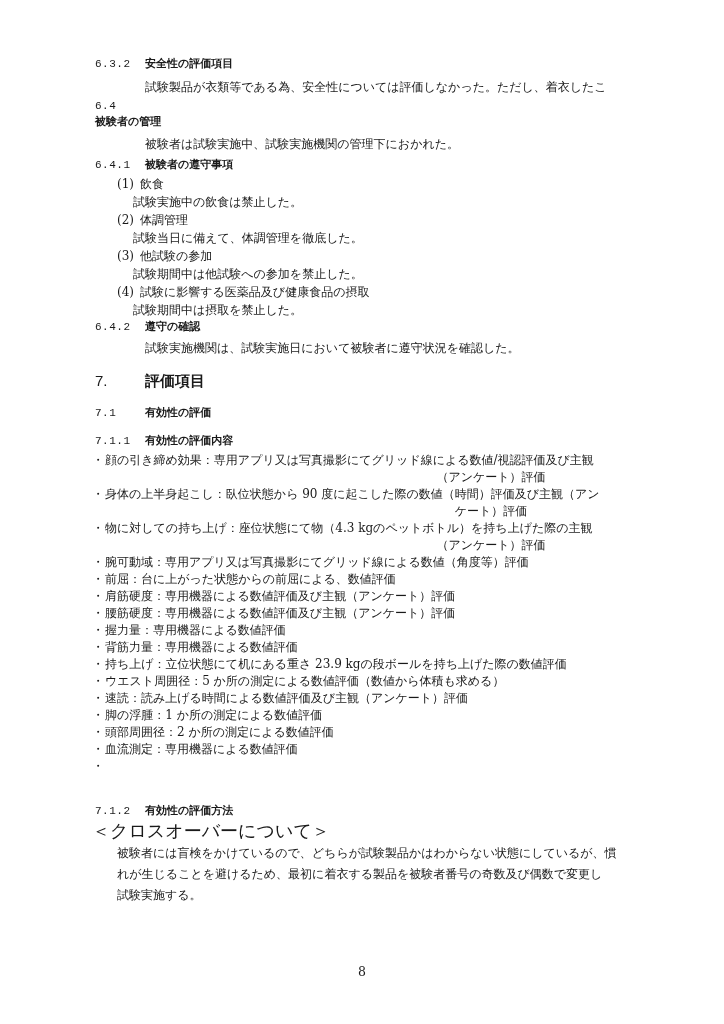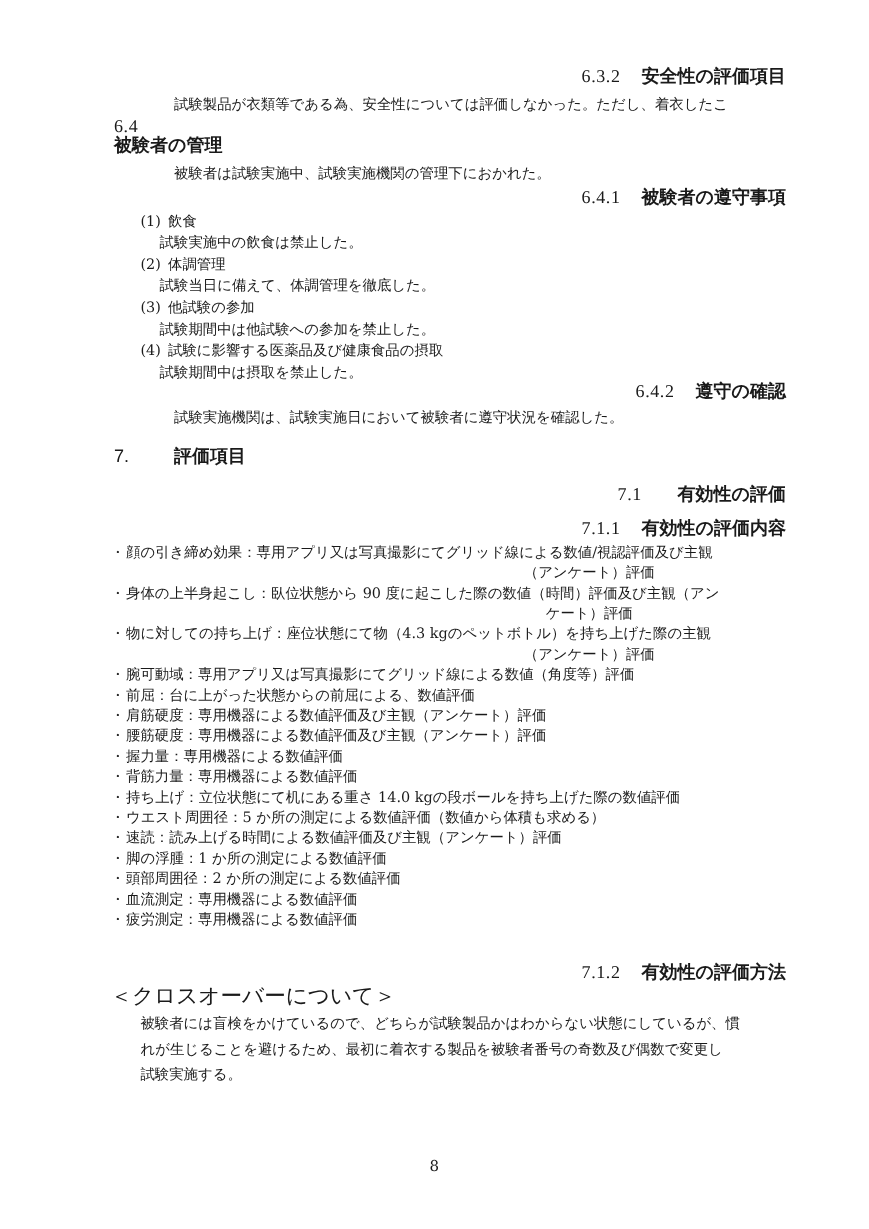--- a/index.html
+++ b/index.html
@@ -16,26 +16,25 @@
     overflow: hidden;
   }
   .content {
     position: absolute;
     left: 95px; top: 56px;
     width: 560px;
   }
   
   .sec {
     display: flex;
-    font-family: Liberation Serif, serif;
-    font-size: 15px;
+    font-family: Liberation Mono, monospace;
+    font-size: 11px;
     font-weight: 700;
     line-height: 16px;
     white-space: nowrap;
-    justify-content: flex-end;
   }
   .sec .num { width: 50px; flex: none; font-weight: 400; letter-spacing: 0.5px; }
   .chap {
     display: flex;
     font-family: "Liberation Sans", "DejaVu Sans", sans-serif;
     font-size: 15px;
     font-weight: 700;
     line-height: 20px;
     white-space: nowrap;
   }
@@ -184,21 +183,21 @@
       <div class="bullet">
         <span class="bmark">・</span>
         <span>握力量：専用機器による数値評価</span>
       </div>
       <div class="bullet">
         <span class="bmark">・</span>
         <span>背筋力量：専用機器による数値評価</span>
       </div>
       <div class="bullet">
         <span class="bmark">・</span>
-        <span>持ち上げ：立位状態にて机にある重さ 14.0 kgの段ボールを持ち上げた際の数値評価</span>
+        <span>持ち上げ：立位状態にて机にある重さ 23.9 kgの段ボールを持ち上げた際の数値評価</span>
       </div>
       <div class="bullet">
         <span class="bmark">・</span>
         <span>ウエスト周囲径：5 か所の測定による数値評価（数値から体積も求める）</span>
       </div>
       <div class="bullet">
         <span class="bmark">・</span>
         <span>速読：読み上げる時間による数値評価及び主観（アンケート）評価</span>
       </div>
       <div class="bullet">
@@ -208,21 +207,20 @@
       <div class="bullet">
         <span class="bmark">・</span>
         <span>頭部周囲径：2 か所の測定による数値評価</span>
       </div>
       <div class="bullet">
         <span class="bmark">・</span>
         <span>血流測定：専用機器による数値評価</span>
       </div>
       <div class="bullet">
         <span class="bmark">・</span>
-        <span>疲労測定：専用機器による数値評価</span>
       </div>
     </div>
 
     <div class="sec mt-712">
       <span class="num">7.1.2</span>
       <span>有効性の評価方法</span>
     </div>
     <div class="subtitle">＜クロスオーバーについて＞</div>
     <div class="para-712">
       <div>被験者には盲検をかけているので、どちらが試験製品かはわからない状態にしているが、慣</div>

